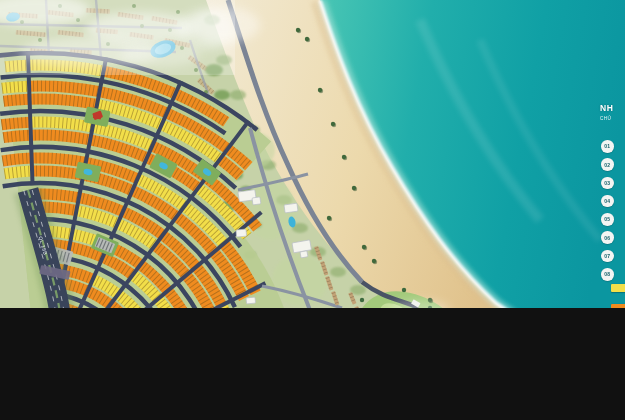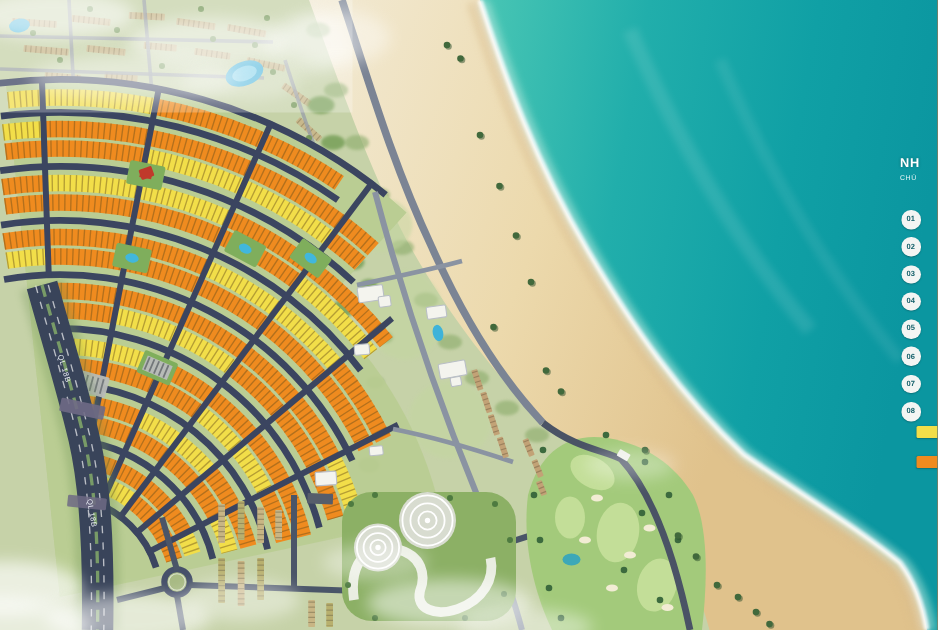--- a/index.html
+++ b/index.html
@@ -1,17 +1,17 @@
 <!DOCTYPE html>
 <html><head>
 <meta charset="utf-8">
 <style>
   html,body{margin:0;padding:0;background:#111;}
   #stage{
-    position:relative;width:625px;height:420px;overflow:hidden;
+    position:relative;width:625px;height:308px;overflow:hidden;
     font-family:"Liberation Sans",sans-serif;background:#c6d2a8;
   }
   #map{position:absolute;left:0;top:0;}
   .legend{position:absolute;left:600px;top:103px;width:25px;color:#fff;}
   .lg-title{font-size:8.5px;font-weight:bold;letter-spacing:.6px;text-shadow:0 0 2px rgba(0,40,45,.4);}
   .lg-sub{font-size:4.6px;margin-top:3px;opacity:.92;letter-spacing:.4px;}
   .lg-items{position:absolute;left:1px;top:37px;display:flex;flex-direction:column;gap:5.8px;}
   .lg-item{width:12.5px;height:12.5px;border-radius:50%;background:#f3f5f3;
     display:flex;align-items:center;justify-content:center;
     box-shadow:0 .5px 1px rgba(0,30,35,.35);}

